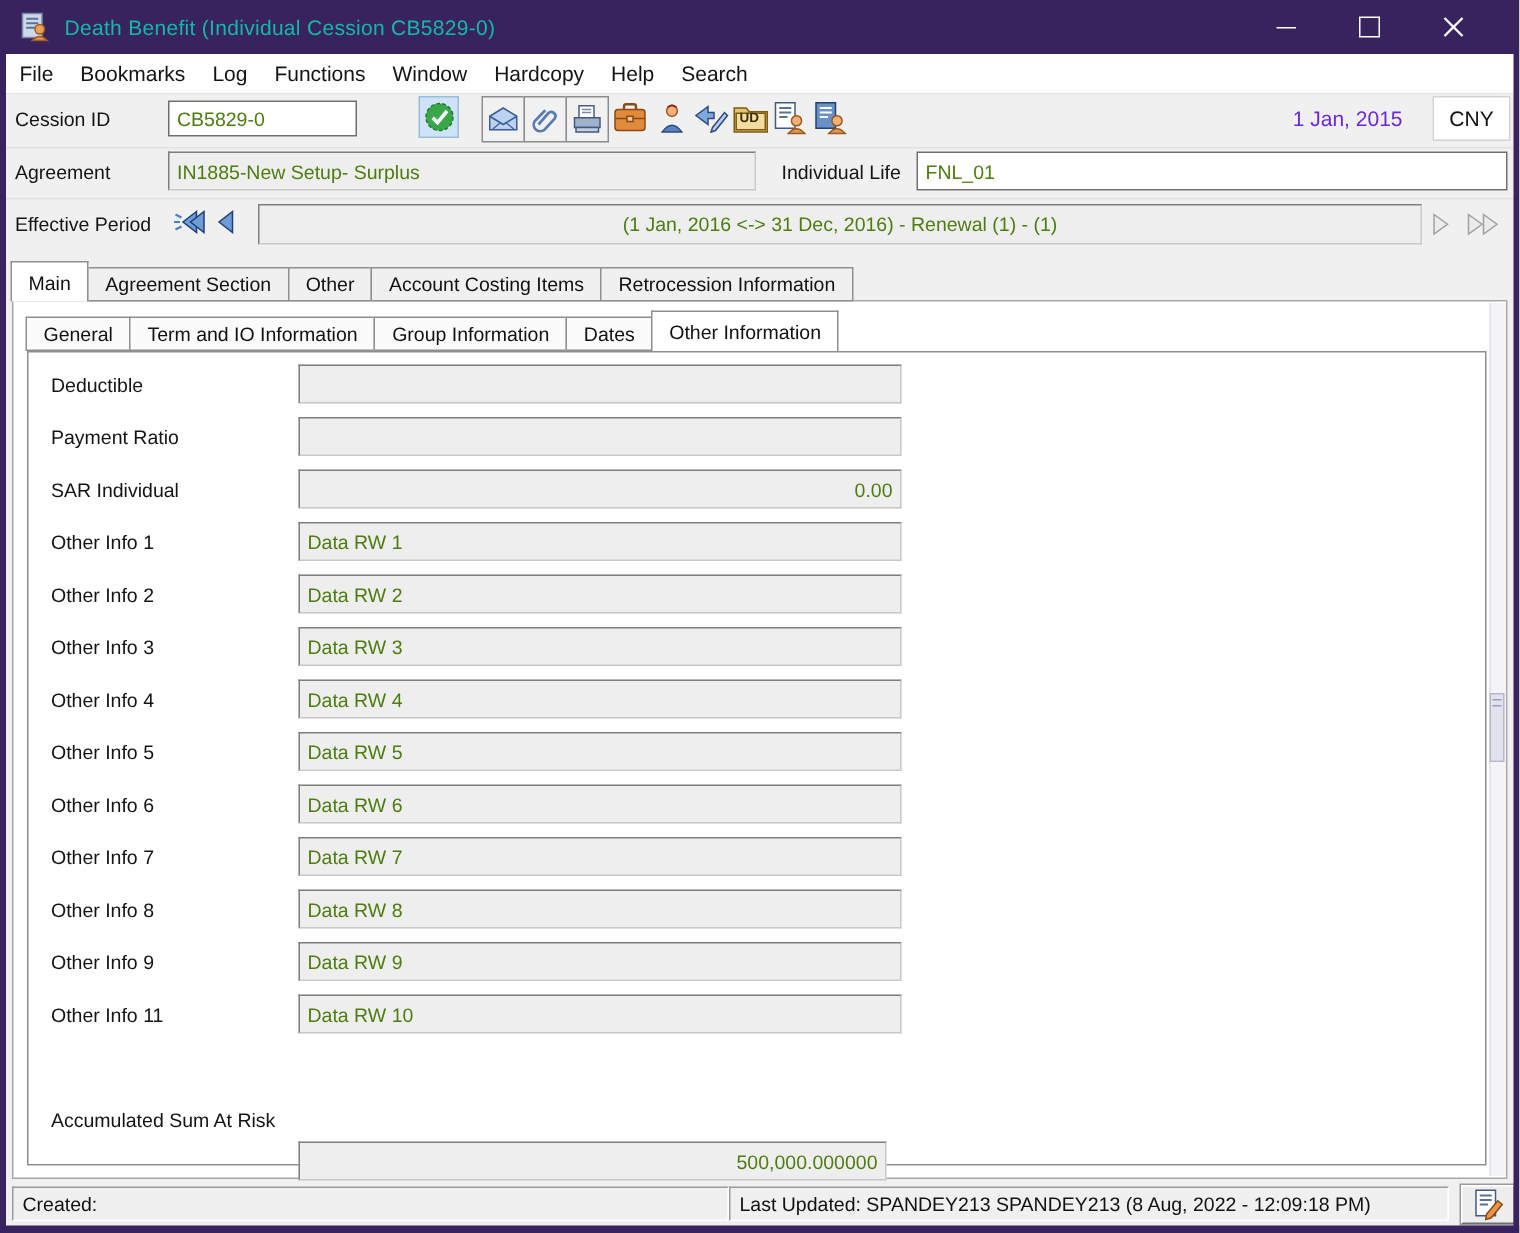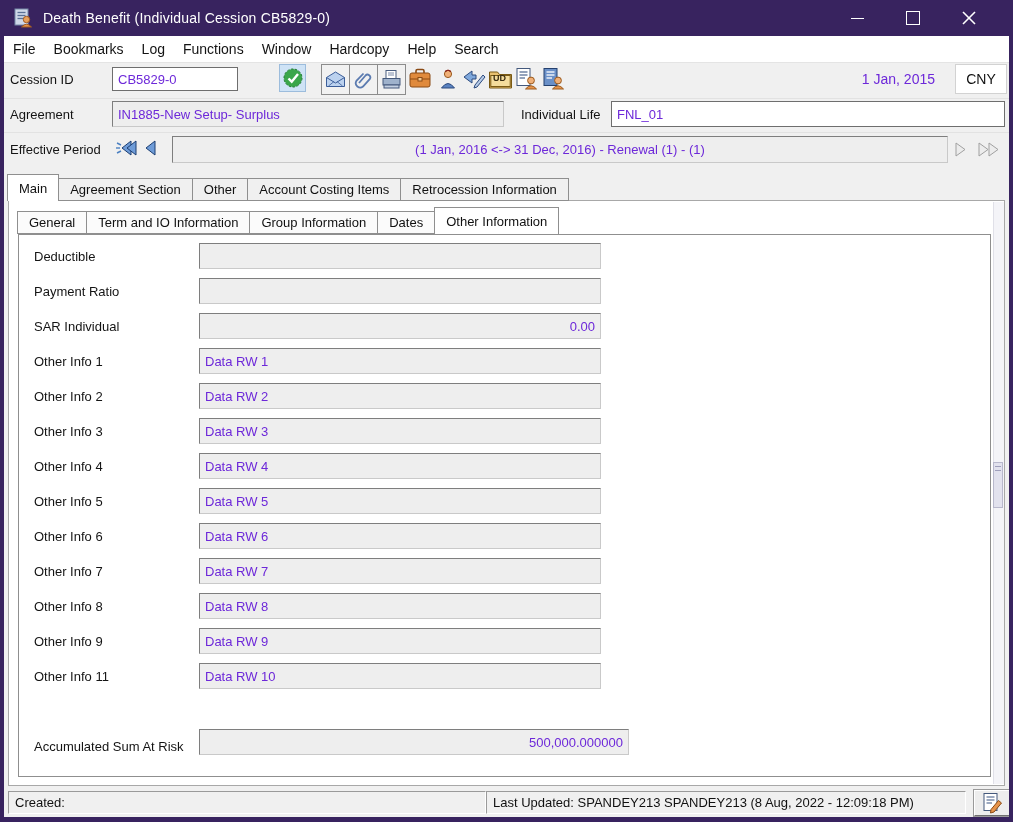--- a/index.html
+++ b/index.html
@@ -3,33 +3,33 @@
 <meta charset="utf-8">
 <style>
   html,body{margin:0;padding:0;background:#d4d4d4;}
   .window{position:relative;width:1013px;height:822px;background:#f0f0f0;overflow:hidden;
           font-family:"Liberation Sans",sans-serif;color:#111;}
   
   .frame{position:absolute;background:#38235f;}
   
   .titlebar{position:absolute;left:0;top:0;width:1013px;height:36px;background:#38235f;
             display:flex;align-items:center;}
-  .titlebar .title{color:#ffffff;font-size:14px;margin-left:10px;letter-spacing:.2px;}
+  .titlebar .title{color:#14b8a6;font-size:14px;margin-left:10px;letter-spacing:.2px;}
   .app-icon{margin-left:13px;display:flex;}
   .winbtns{position:absolute;right:16px;top:0;height:36px;display:flex;}
   .winbtn{width:56px;height:36px;display:flex;align-items:center;justify-content:center;cursor:default;}
   .min-glyph{width:13px;border-top:1.6px solid #fff;}
   .max-glyph{width:12px;height:12px;border:1.6px solid #fff;}
   
   .menubar{position:absolute;left:4px;top:36px;width:1005px;height:26px;background:#ffffff;
            display:flex;align-items:center;border-bottom:1px solid #e4e4e4;}
   .menu-item{padding:0 9px;font-size:14px;color:#141414;}
   
   .lbl{position:absolute;font-size:13px;color:#141414;white-space:nowrap;}
-  .field{position:absolute;font-size:13px;color:#6d28d9;background:#eeeeee;
+  .field{position:absolute;font-size:13px;color:#4d7c0f;background:#eeeeee;
          border-top:1px solid #7e7e7e;border-left:1px solid #7e7e7e;
          border-bottom:1px solid #c9c9c9;border-right:1px solid #c9c9c9;
          display:flex;align-items:center;padding:0 5px;box-sizing:border-box;white-space:nowrap;}
   .field.white{background:#ffffff;border:1px solid #6e6e6e;}
   .field.right{justify-content:flex-end;}
   .field.center{justify-content:center;}
   .hr{position:absolute;left:4px;width:1005px;height:1px;background:#e2e2e2;}
   
   .toolbtn{position:absolute;display:flex;align-items:center;justify-content:center;box-sizing:border-box;}
   .check-btn{background:#cfe3f6;border:1px solid #9cbcdc;}
@@ -295,21 +295,21 @@
     <div class="lbl" style="left:34px;top:599px">Other Info 8</div>
     <div class="field" style="left:199px;top:593px;width:402px;height:26px">Data RW 8</div>
 
     <div class="lbl" style="left:34px;top:634px">Other Info 9</div>
     <div class="field" style="left:199px;top:628px;width:402px;height:26px">Data RW 9</div>
 
     <div class="lbl" style="left:34px;top:669px">Other Info 11</div>
     <div class="field" style="left:199px;top:663px;width:402px;height:26px">Data RW 10</div>
 
     <div class="lbl" style="left:34px;top:739px">Accumulated Sum At Risk</div>
-    <div class="field right" style="left:199px;top:729px;width:430px;height:26px">500,000.000000</div>
+    <div class="field right" style="left:199px;top:761px;width:392px;height:26px">500,000.000000</div>
   </div>
 
   <div class="statusbar">
     <div class="spanel" style="left:8px;width:478px">Created:</div>
     <div class="spanel" style="left:486px;width:480px">Last Updated: SPANDEY213 SPANDEY213 (8 Aug, 2022 - 12:09:18 PM)</div>
     <div class="sbtn" style="left:974px">
       <svg width="22" height="22" viewBox="0 0 22 22">
         <rect x="3" y="1.5" width="13" height="17" fill="#ffffff" stroke="#44597c"></rect>
         <line x1="5.5" y1="5" x2="13.5" y2="5" stroke="#5a7096" stroke-width="1.2"></line>
         <line x1="5.5" y1="8" x2="13.5" y2="8" stroke="#5a7096" stroke-width="1.2"></line>

